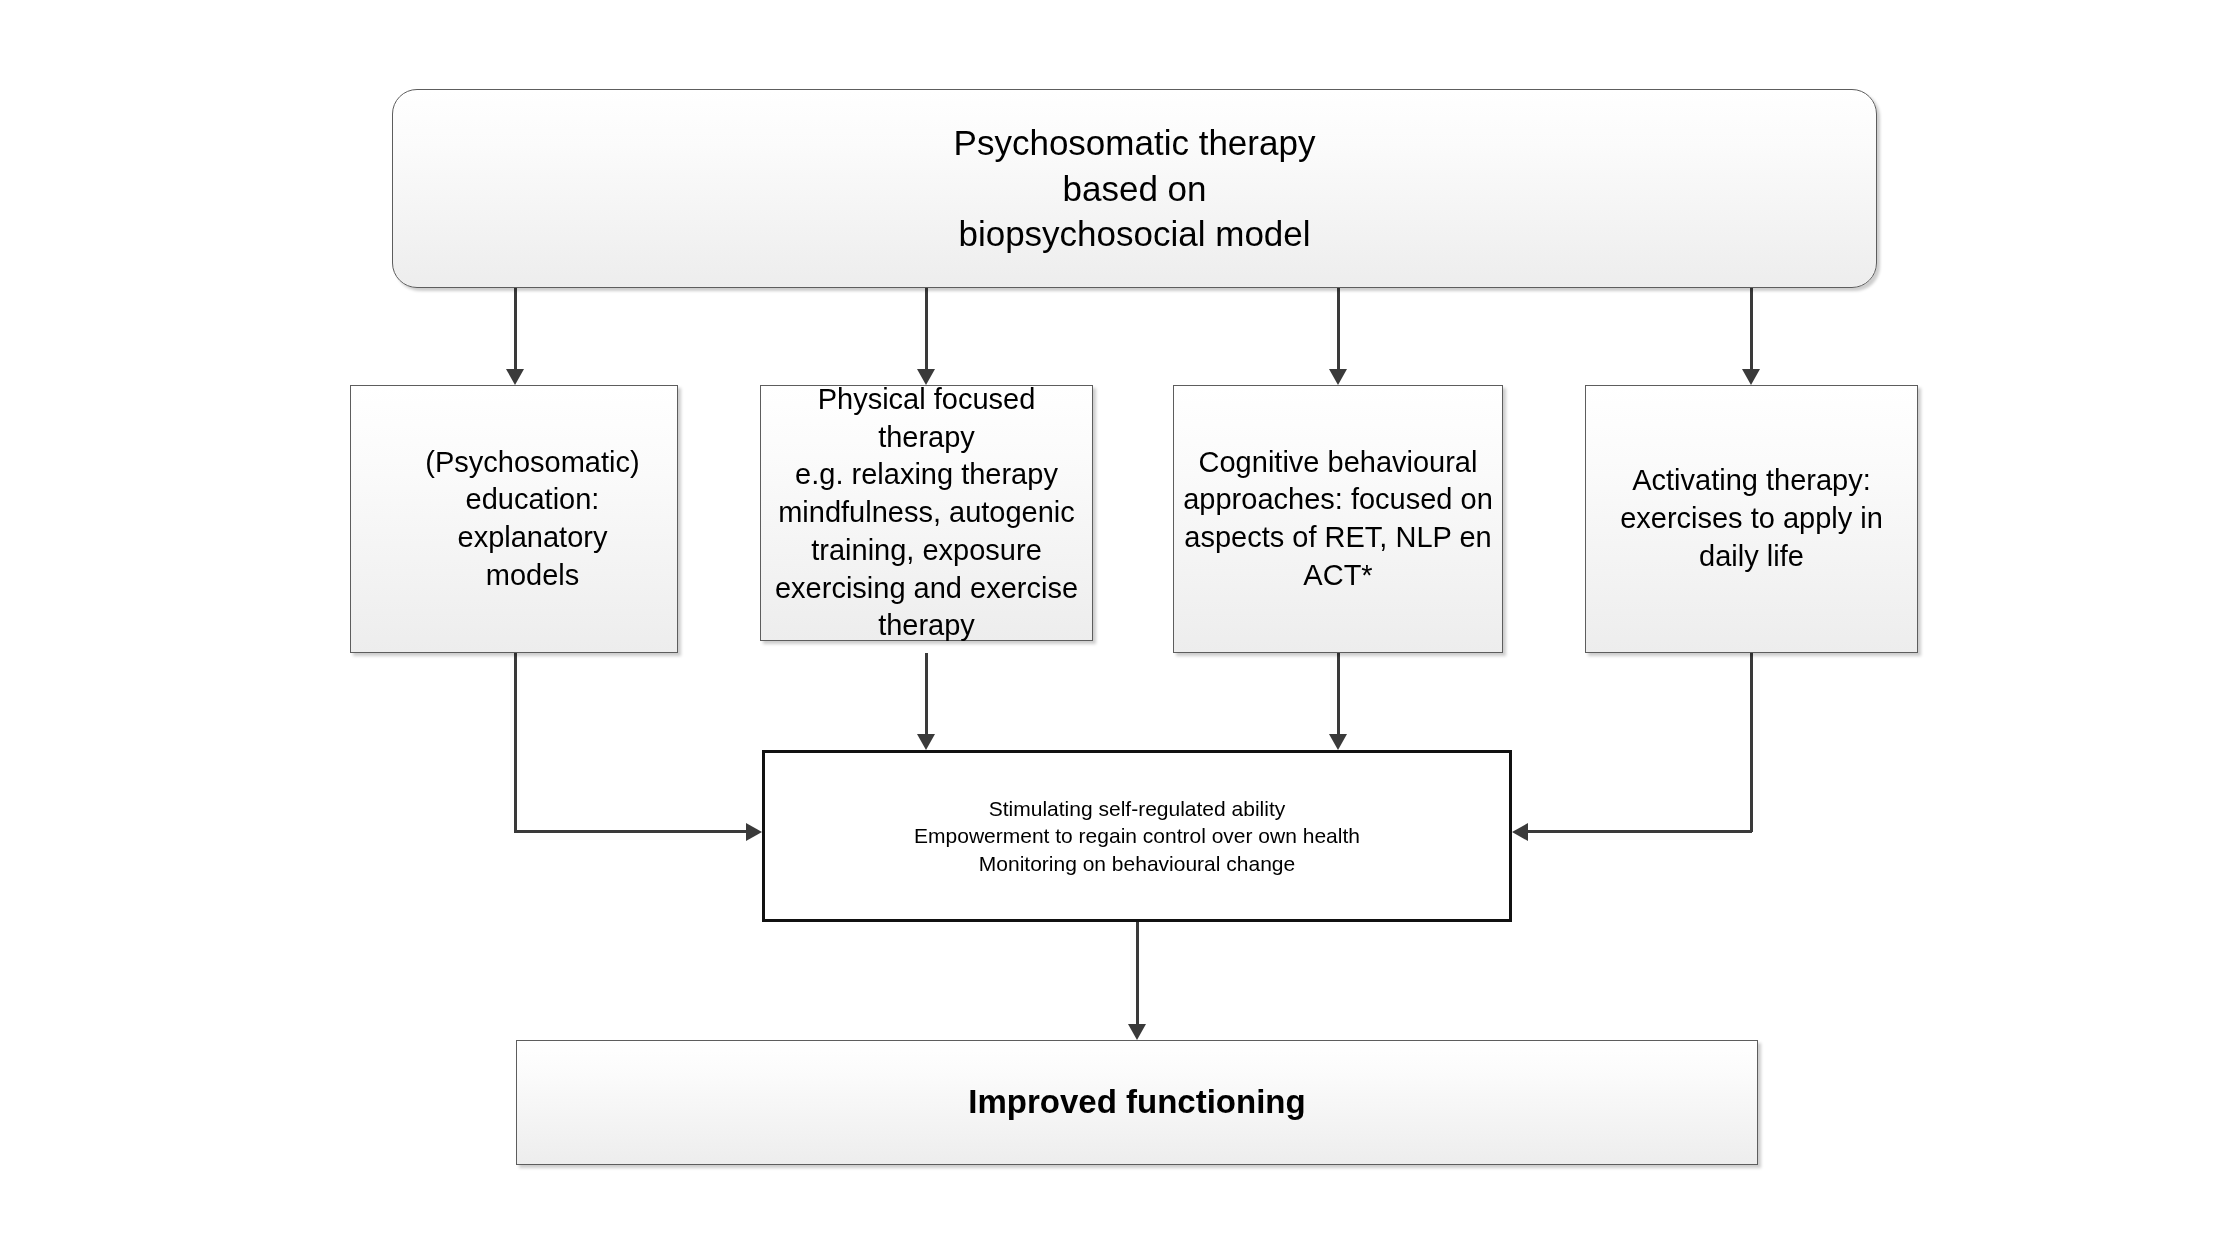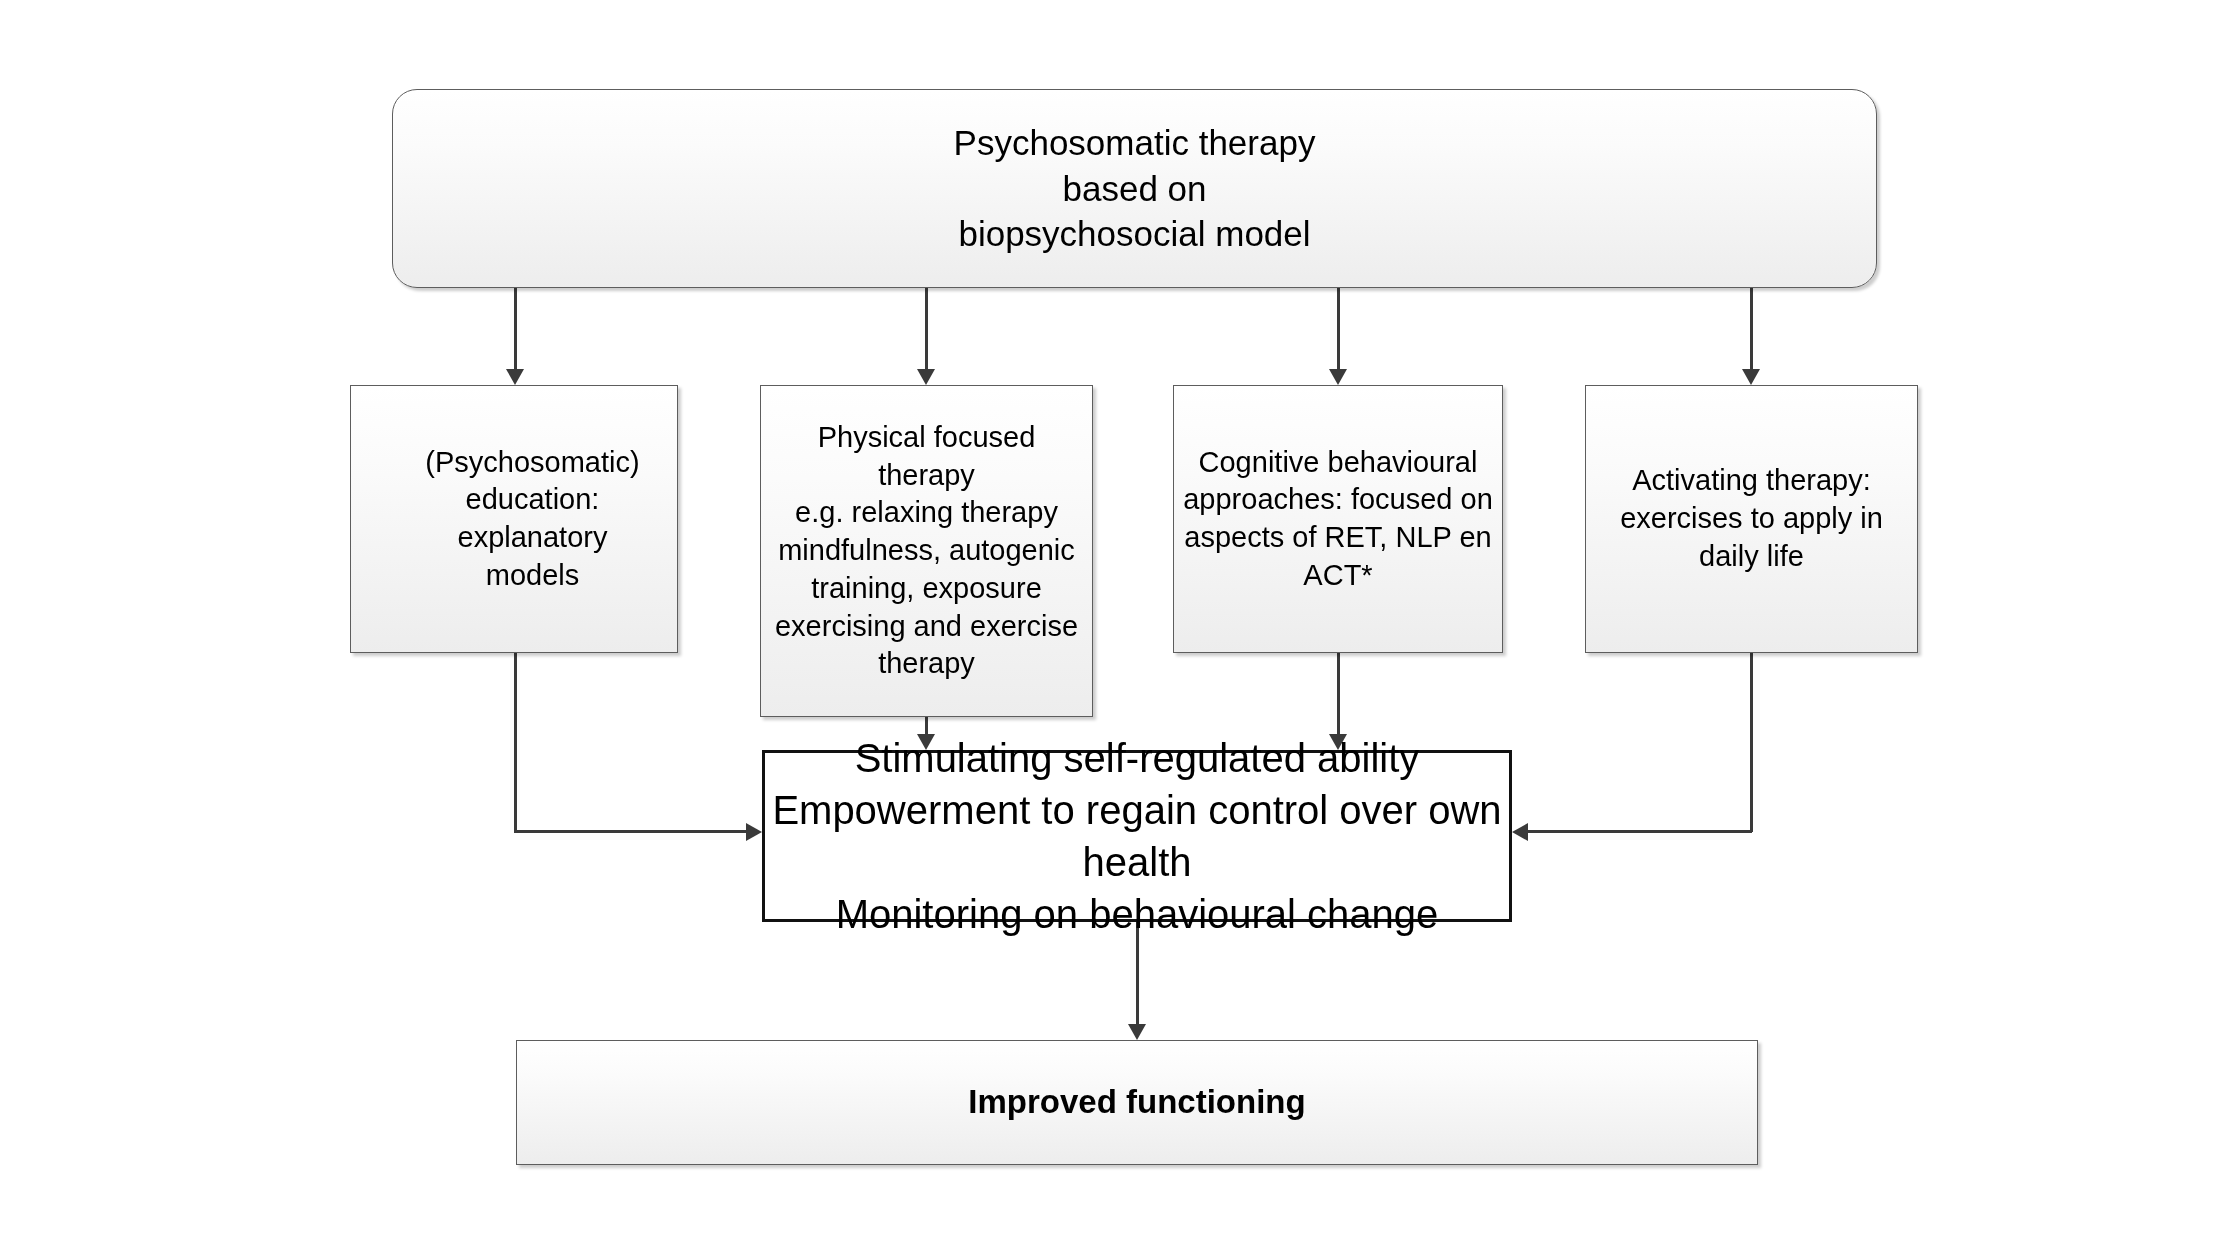--- a/index.html
+++ b/index.html
@@ -49,24 +49,24 @@
   
   .node.plain {
     border: 3px solid #111111;
     background: #ffffff;
     box-shadow: none;
   }
 
   
   #node-top       { left: 392px;  top: 89px;   width: 1485px; height: 199px; font-size: 35px; border-radius: 25px; }
   #node-edu       { left: 350px;  top: 385px;  width: 328px;  height: 268px; font-size: 29px; padding-left: 37px; }
-  #node-physical  { left: 760px;  top: 385px;  width: 333px;  height: 332px; font-size: 29px; }
+  #node-physical  { left: 760px;  top: 385px;  width: 333px;  height: 256px; font-size: 29px; }
   #node-cognitive { left: 1173px; top: 385px;  width: 330px;  height: 268px; font-size: 29px; }
   #node-activate  { left: 1585px; top: 385px;  width: 333px;  height: 268px; font-size: 29px; justify-content: flex-end; }
-  #node-central   { left: 762px;  top: 750px;  width: 750px;  height: 172px; font-size: 40px; }
+  #node-central   { left: 762px;  top: 750px;  width: 750px;  height: 172px; font-size: 21px; }
   #node-improved  { left: 516px;  top: 1040px; width: 1242px; height: 125px; font-size: 33px; font-weight: bold; }
 
   
   #node-cognitive .txt { display: inline-block; width: auto; text-align: center; }
 
   
   .conn {
     position: absolute;
     background: #3a3a3a;
     z-index: 1;

